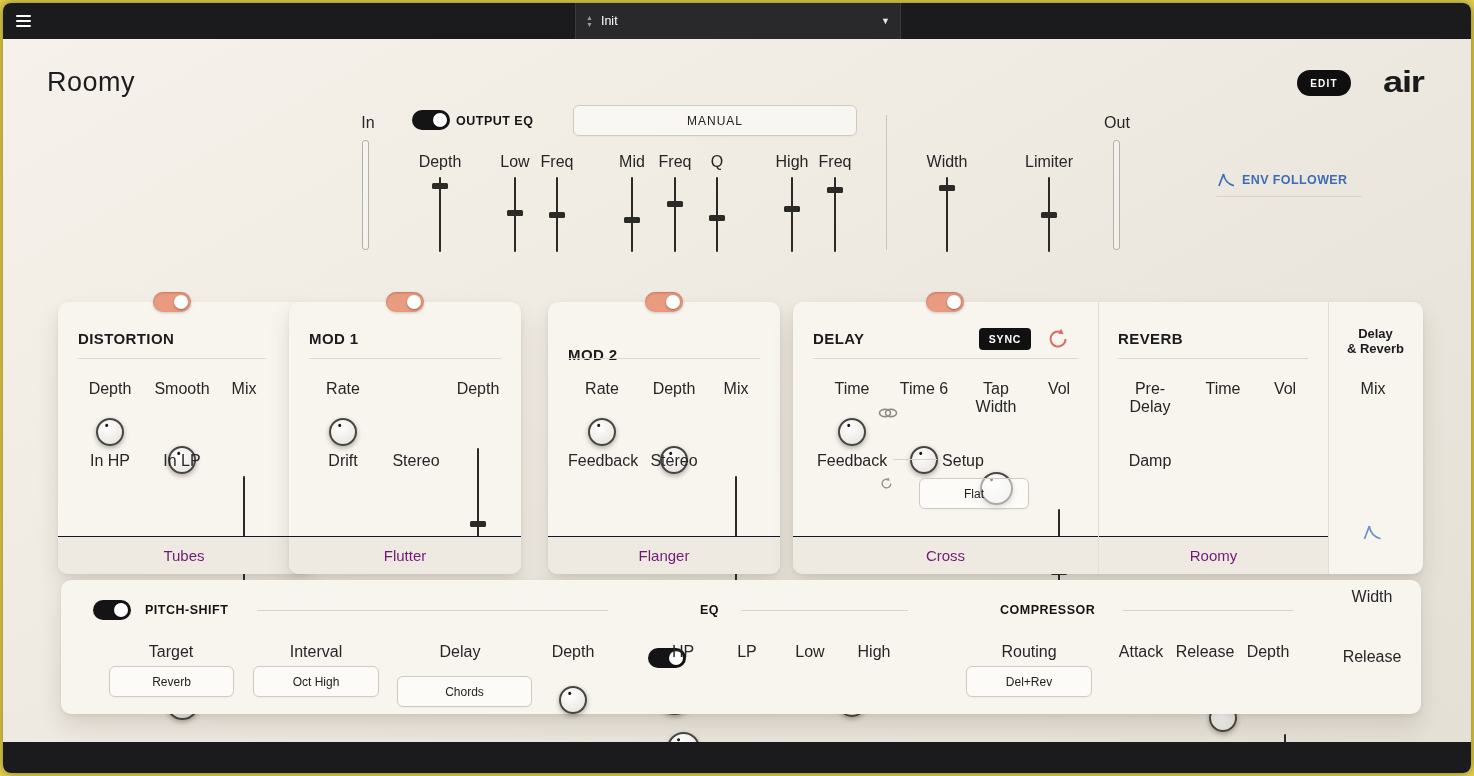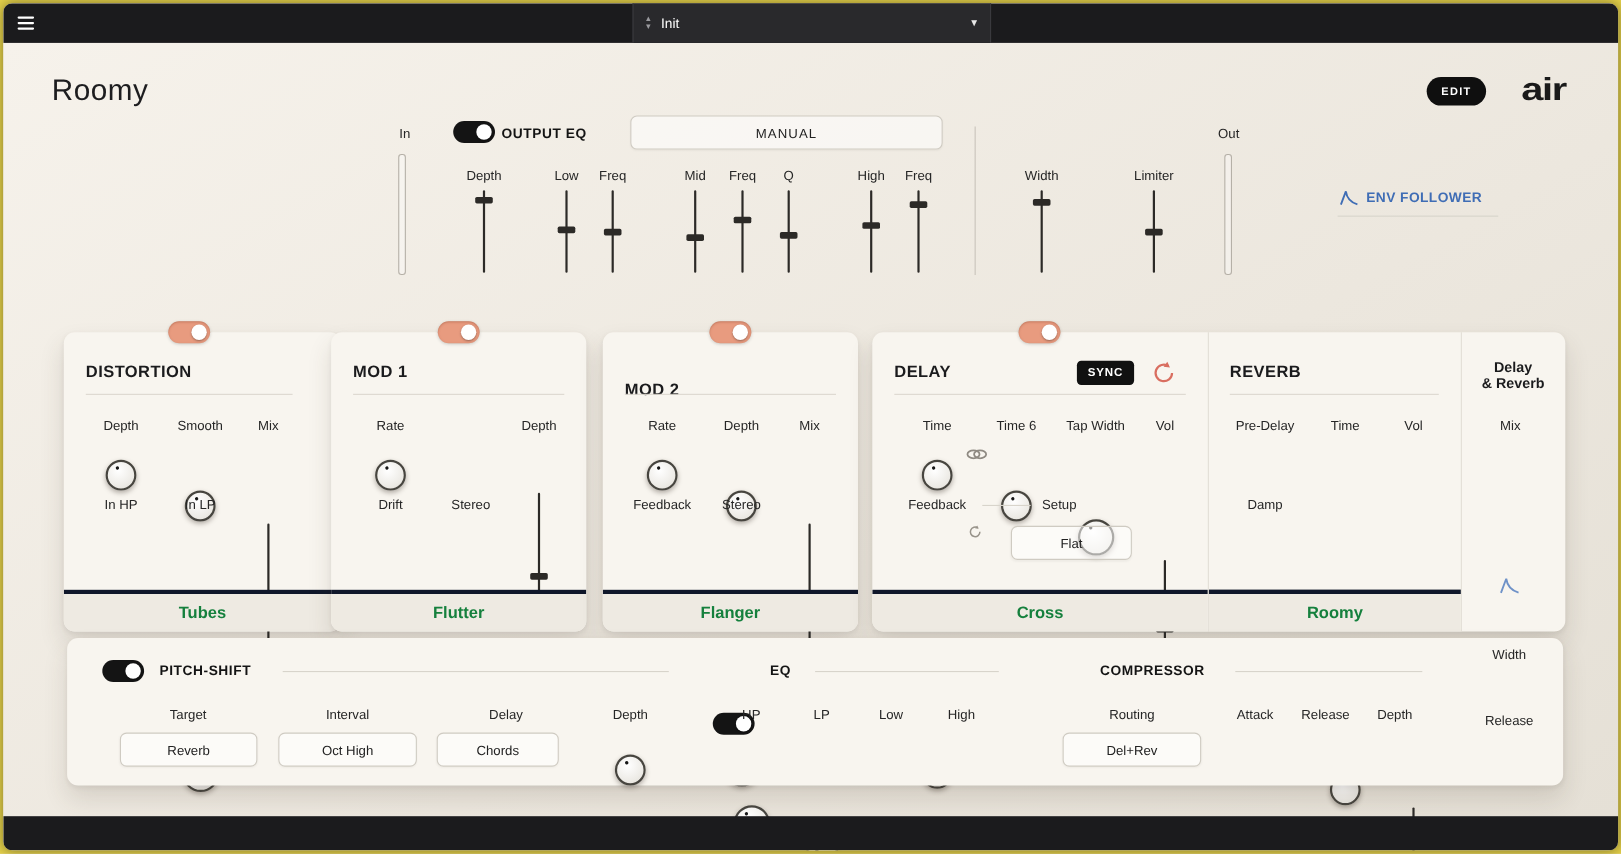--- a/index.html
+++ b/index.html
@@ -11,21 +11,21 @@
 .al{position:absolute}
 .hamburger{margin-left:13px;width:16px;cursor:pointer}
 .hamburger span{display:block;width:15px;height:2px;background:#fff;margin:3px 0;border-radius:1px}
 .preset-box{position:absolute;left:572px;top:0;width:326px;height:36px;background:#29292c;border-left:1px solid #3a3a3e;border-right:1px solid #3a3a3e;display:flex;align-items:center;color:#fff;cursor:pointer}
 .spinner{display:flex;flex-direction:column;margin:0 8px 0 10px;color:#9a9a9e;font-size:7px;line-height:7px}
 .preset-name{font-size:12.5px;flex:1}
 .caret{margin-right:10px;font-size:9px;color:#e8e8e8}
 .app-title{position:absolute;left:44px;top:28px;font-size:27px;font-weight:500;letter-spacing:.5px;color:#1d1d1f}
 .edit-btn{position:absolute;left:1294px;top:31px;width:54px;height:26px;border:none;border-radius:13px;background:#0f0f0f;color:#fff;font-size:10px;font-weight:bold;letter-spacing:1.2px;font-family:"Liberation Sans",sans-serif;cursor:pointer}
 .brand{position:absolute;left:1380px;top:27px;font-size:29px;font-weight:800;letter-spacing:-1px;color:#1a1a1a;transform:scaleX(1.25);transform-origin:left}
-.lbl{font-size:12px;color:#262626;text-align:center}
+.lbl{font-size:16px;color:#262626;text-align:center}
 .seclabel{font-weight:bold;font-size:12.5px;letter-spacing:.5px;color:#141414}
 .fbtn{height:31px;border:1px solid #cfcbc2;border-radius:6px;background:rgba(255,255,255,.55);font-size:12px;color:#222;display:flex;align-items:center;justify-content:center;cursor:pointer;box-shadow:0 1px 2px rgba(0,0,0,.04)}
 .meter{width:7px;height:110px;border:1px solid #b5b0a7;border-radius:3px;background:rgba(255,255,255,.35)}
 .vdiv{width:1px;background:#c9c4bb}
 .underline{height:1px;background:#dcd8cf}
 .hrule{height:1px;background:#d8d4cb}
 .tgl{position:relative;width:38px;height:20px;border-radius:10px;cursor:pointer}
 .tgl::after{content:'';position:absolute;top:3px;right:3px;width:14px;height:14px;border-radius:50%;background:#fff;box-shadow:0 1px 2px rgba(0,0,0,.35)}
 .tgl.salmon{background:#e89b7f;box-shadow:inset 0 1px 2px rgba(150,80,55,.45),0 1px 3px rgba(0,0,0,.18)}
 .tgl.dark{background:#141414}
@@ -37,21 +37,21 @@
 .knob.big::after{transform-origin:1.5px 12px}
 .track{position:relative;width:16px}
 .track::before{content:'';position:absolute;left:50%;margin-left:-1.25px;top:0;bottom:0;width:2.5px;background:#2c2a27;border-radius:1px}
 .track .handle{position:absolute;left:0;width:16px;height:6px;background:#2c2a27;border-radius:1.5px;top:calc((1 - var(--v,0.5)) * var(--travel))}
 .t75{height:75px;--travel:69px}
 .t110{height:110px;--travel:104px}
 .eqs{position:absolute;width:60px;text-align:center}
 .eqs .track{margin:6px auto 0}
 .card{position:absolute;background:#f8f5ef;border-radius:10px;box-shadow:0 12px 22px rgba(70,55,40,.14),0 2px 5px rgba(0,0,0,.06)}
 .mtitle{position:absolute;font-size:15px;font-weight:bold;letter-spacing:.4px;color:#1b1b1d}
-.strip{position:absolute;left:0;right:0;bottom:0;height:38px;background:#eeeae2;border-top:4px solid #0f172a;border-radius:0 0 10px 10px;display:flex;align-items:center;justify-content:center;font-size:15px;font-weight:bold;color:#15803d;cursor:pointer}
+.strip{position:absolute;left:0;right:0;bottom:0;height:38px;background:#eeeae2;border-top:1px solid #0f172a;border-radius:0 0 10px 10px;display:flex;align-items:center;justify-content:center;font-size:15px;font-weight:normal;color:#701a75;cursor:pointer}
 .envfollow{position:absolute;display:flex;align-items:center;gap:7px;color:#3f6db5;font-size:12.5px;font-weight:bold;letter-spacing:.4px;cursor:pointer}
 .sync-badge{position:absolute;width:52px;height:22px;background:#111;color:#fff;border-radius:4px;font-size:10.5px;font-weight:bold;letter-spacing:.8px;display:flex;align-items:center;justify-content:center}
 </style>
 </head>
 <body>
 
 <div class="app">
 
   <div class="topbar">
     <div class="hamburger">
@@ -166,21 +166,21 @@
       <div class="al track t110" style="left: 178px; top: 98px; --v: 0.18;">
           <div class="handle"></div>
         </div>
       <div class="al lbl" style="left:22px;top:150px;width:60px">In HP</div>
       <div class="al lbl" style="left:94px;top:150px;width:60px">In LP</div>
       <div class="al knob big" style="left:36px;top:166px"></div>
       <div class="al knob big" style="left:108px;top:166px"></div>
       <div class="strip">Tubes</div>
     </div>
 
-    <div class="card" style="left:298px;top:263px;width:232px;height:272px">
+    <div class="card" style="left:286px;top:263px;width:232px;height:272px">
       <div class="al tgl salmon" style="left:97px;top:-10px"></div>
       <div class="mtitle" style="left:20px;top:28px">MOD 1</div>
       <div class="al underline" style="left:20px;top:56px;width:192px"></div>
       <div class="al lbl" style="left:24px;top:78px;width:60px">Rate</div>
       <div class="al lbl" style="left:159px;top:78px;width:60px">Depth</div>
       <div class="al knob" style="left:40px;top:96px"></div>
       <div class="al track t110" style="left: 181px; top: 98px; --v: 0.3;">
           <div class="handle"></div>
         </div>
       <div class="al lbl" style="left:24px;top:150px;width:60px">Drift</div>
@@ -276,21 +276,21 @@
 
       <div class="al tgl dark" style="left:32px;top:20px"></div>
       <div class="al seclabel" style="left:84px;top:23px">PITCH-SHIFT</div>
       <div class="al hrule" style="left:196px;top:30px;width:351px"></div>
       <div class="al lbl" style="left:75px;top:63px;width:70px">Target</div>
       <div class="al lbl" style="left:220px;top:63px;width:70px">Interval</div>
       <div class="al lbl" style="left:364px;top:63px;width:70px">Delay</div>
       <div class="al lbl" style="left:482px;top:63px;width:60px">Depth</div>
       <div class="al fbtn" style="left:48px;top:86px;width:125px">Reverb</div>
       <div class="al fbtn" style="left:192px;top:86px;width:126px">Oct High</div>
-      <div class="al fbtn" style="left:336px;top:86px;width:111px">Chords</div>
+      <div class="al fbtn" style="left:336px;top:96px;width:135px">Chords</div>
       <div class="al knob" style="left:498px;top:86px"></div>
 
       <div class="al tgl dark" style="left:587px;top:20px"></div>
       <div class="al seclabel" style="left:639px;top:23px">EQ</div>
       <div class="al hrule" style="left:680px;top:30px;width:167px"></div>
       <div class="al lbl" style="left:592px;top:63px;width:60px">HP</div>
       <div class="al lbl" style="left:656px;top:63px;width:60px">LP</div>
       <div class="al lbl" style="left:719px;top:63px;width:60px">Low</div>
       <div class="al lbl" style="left:783px;top:63px;width:60px">High</div>
       <div class="al knob big" style="left:606px;top:84px"></div>

